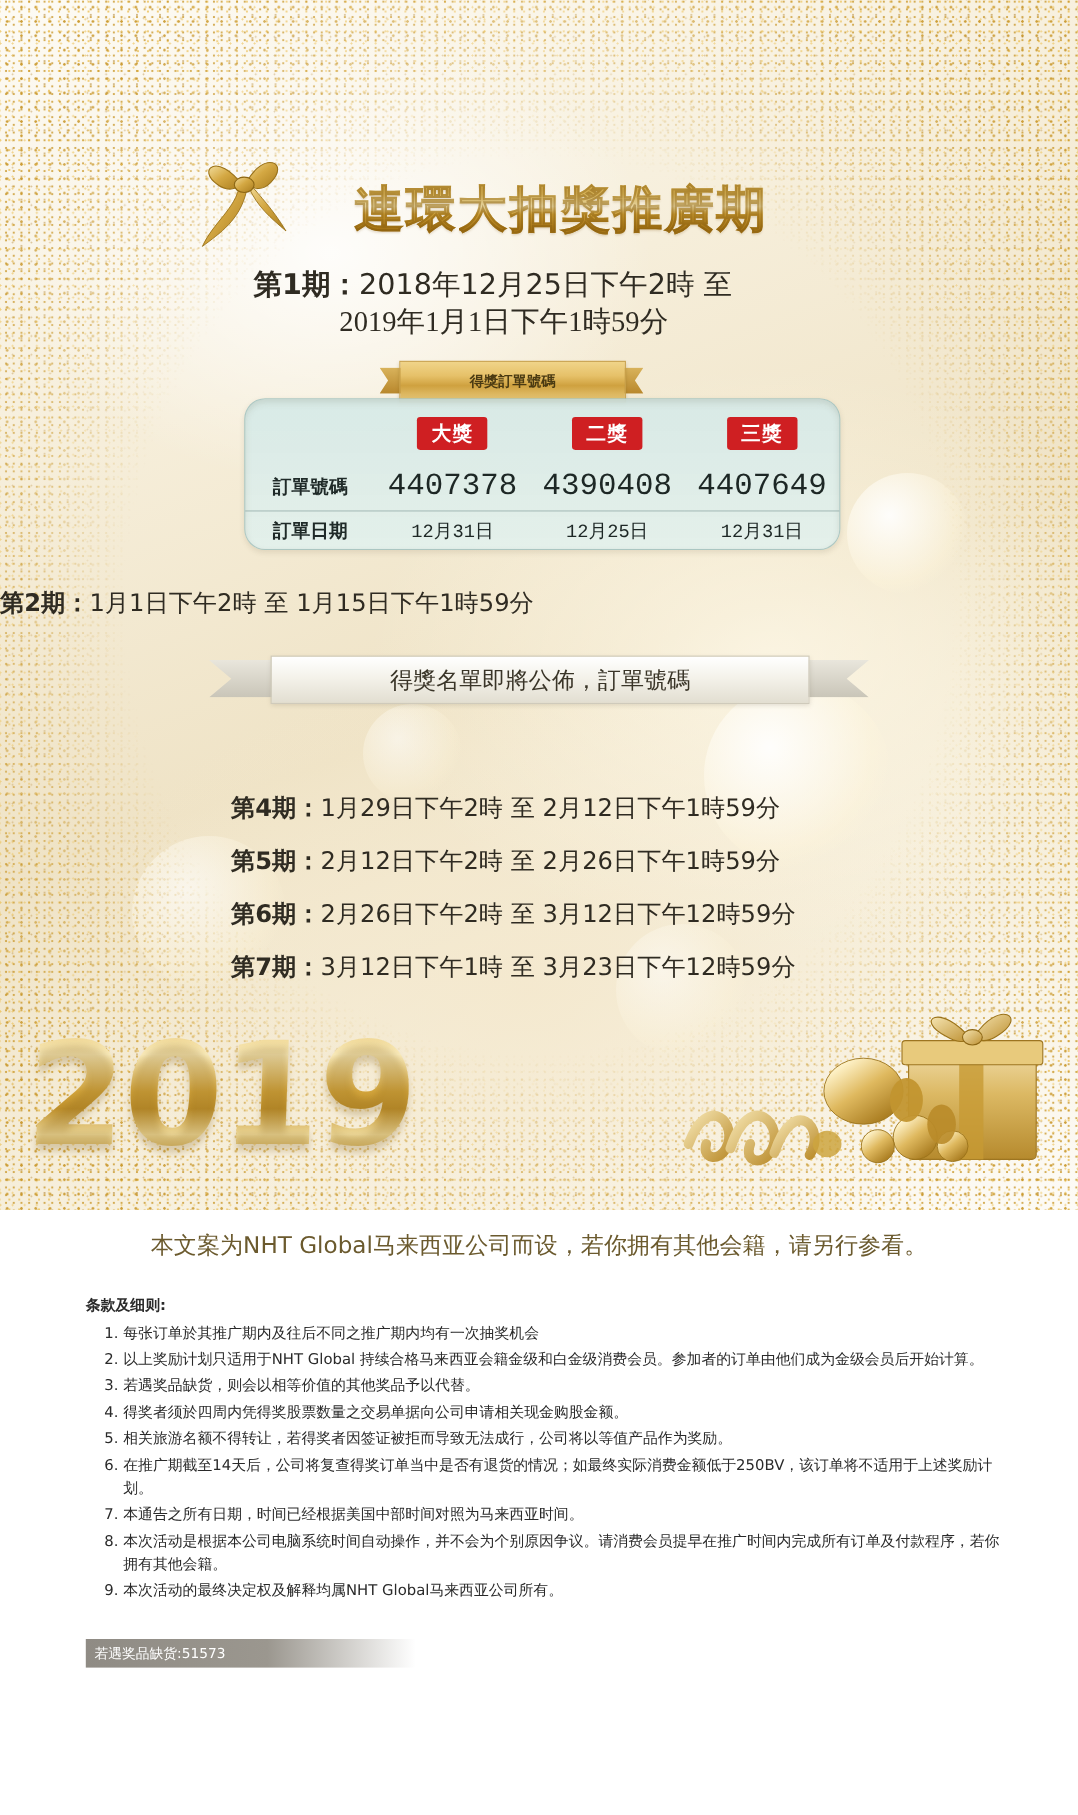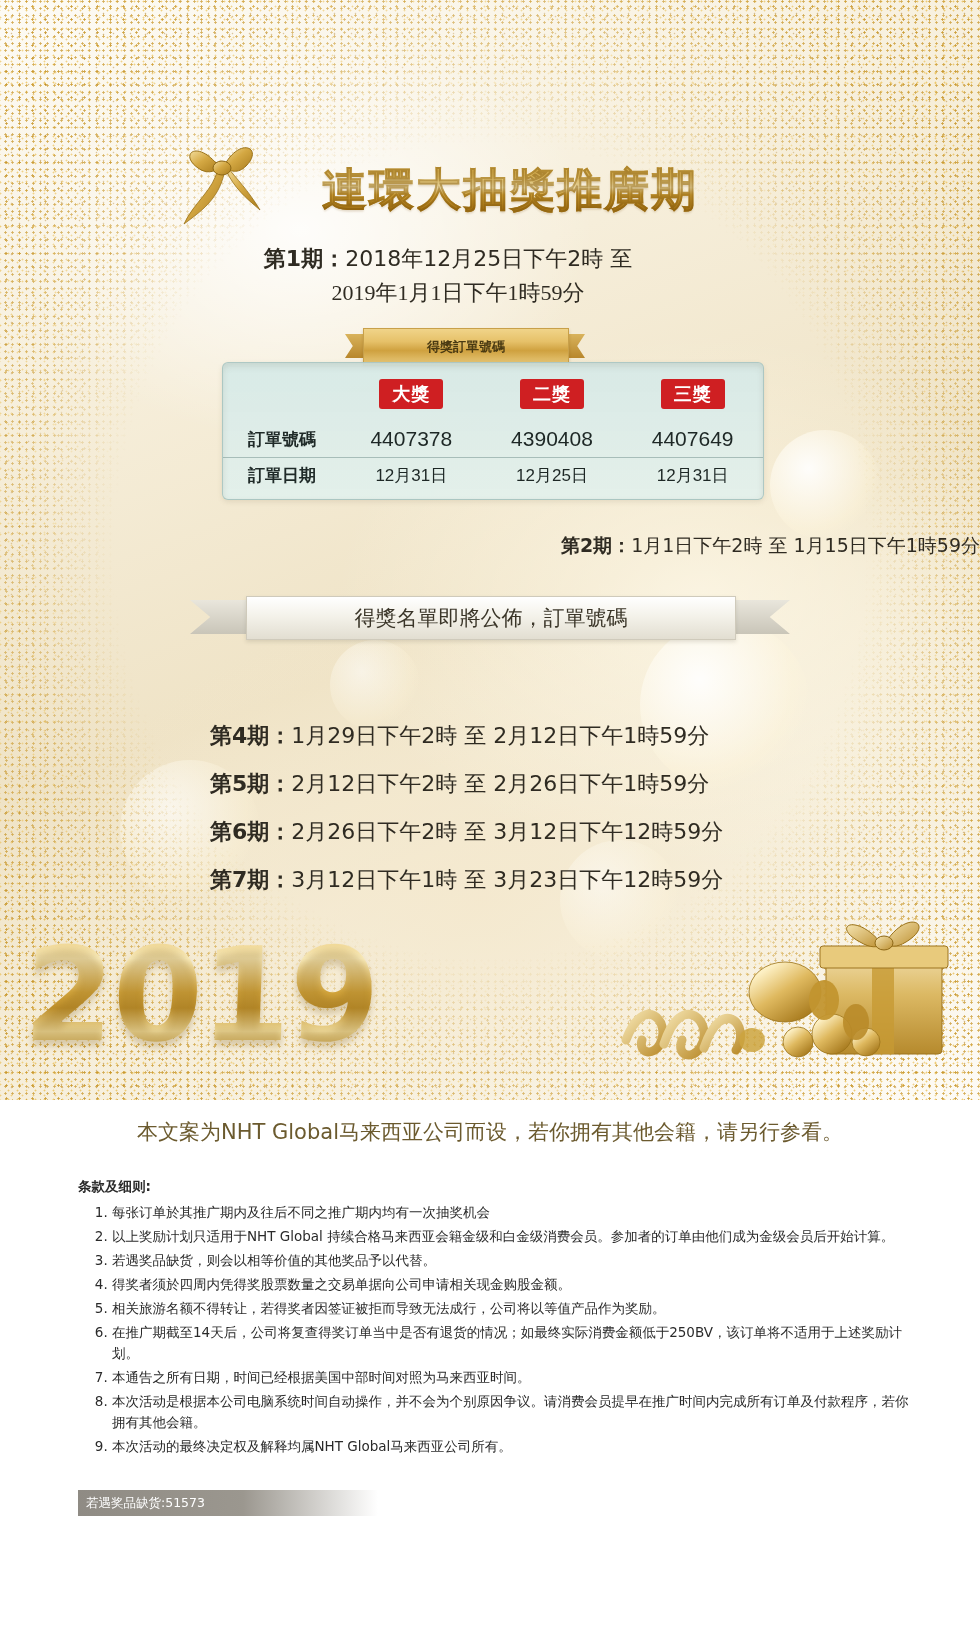--- a/index.html
+++ b/index.html
@@ -97,21 +97,21 @@
     width: 110px; height: 110px;
   }
 
   
   .phase1 {
     position: absolute;
     left: 0; top: 242px;
     width: 896px;
     text-align: center;
     color: #2f2b22;
-    font-size: 22px;
+    font-size: 26px;
     line-height: 34px;
     font-family: "DejaVu Sans", sans-serif;
   }
   .phase1 .lbl { font-weight: bold; }
   .phase1 .l2 { padding-left: 20px; font-family: Liberation Serif, serif; }
 
   
   .gold-banner {
     position: absolute;
     left: 345px; top: 328px;
@@ -139,21 +139,21 @@
   .gold-banner .tail.l { left: 0; clip-path: polygon(0 0, 100% 0, 100% 100%, 0 100%, 30% 50%); }
   .gold-banner .tail.r { right: 0; clip-path: polygon(0 0, 100% 0, 70% 50%, 100% 100%, 0 100%); }
 
   
   .winner-card {
     position: absolute;
     left: 222px; top: 362px;
     width: 540px; height: 136px;
     background: linear-gradient(180deg, rgba(214,233,230,0.95), rgba(226,240,236,0.92));
     border: 1px solid rgba(160,190,185,0.8);
-    border-radius: 6px;
+    border-radius: 19px;
     box-shadow: 0 3px 6px rgba(110,110,90,0.18) inset, 0 2px 5px rgba(120,110,80,0.15);
   }
   .prize-row {
     position: absolute;
     left: 0; top: 16px;
     width: 540px;
     display: flex;
   }
   .prize-row > div { flex: 1; display: flex; justify-content: center; }
   .prize-row .spacer { flex: 0 0 118px; }
@@ -165,48 +165,48 @@
     padding: 3px 13px;
     border-radius: 3px;
     font-family: "DejaVu Sans", sans-serif;
     letter-spacing: 1px;
   }
   table.winners {
     position: absolute;
     left: 0; top: 58px;
     width: 540px;
     border-collapse: collapse;
-    font-family: Liberation Sans, sans-serif;
+    font-family: Liberation Mono, monospace;
   }
   table.winners th {
     width: 118px;
     text-align: center;
     font-size: 17px;
     font-weight: bold;
     color: #1f2a28;
     padding: 6px 0;
     border-top: 1px solid rgba(120,150,145,0.55);
   }
   table.winners td {
     text-align: center;
-    font-size: 21px;
+    font-size: 28px;
     color: #1d2725;
     padding: 6px 0;
     border-top: 1px solid rgba(120,150,145,0.55);
   }
   table.winners tr.r1 th, table.winners tr.r1 td { border-top: none; }
   table.winners tr.r2 td, table.winners tr.r2 th { font-size: 17px; }
 
   
   .phase2 {
     position: absolute;
     left: 0; top: 533px;
     width: 980px;
-    text-align: right;
-    font-size: 19px;
+    text-align: left;
+    font-size: 22px;
     color: #2f2b22;
     font-family: "DejaVu Sans", sans-serif;
   }
   .phase2 .lbl { font-weight: bold; }
 
   
   .ribbon {
     position: absolute;
     left: 190px; top: 596px;
     width: 600px; height: 44px;

